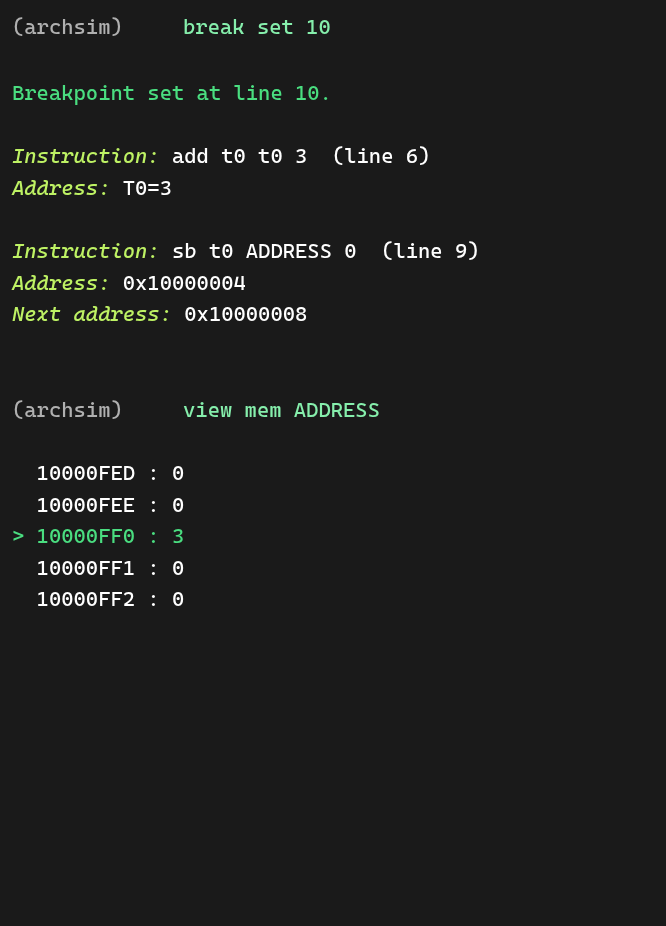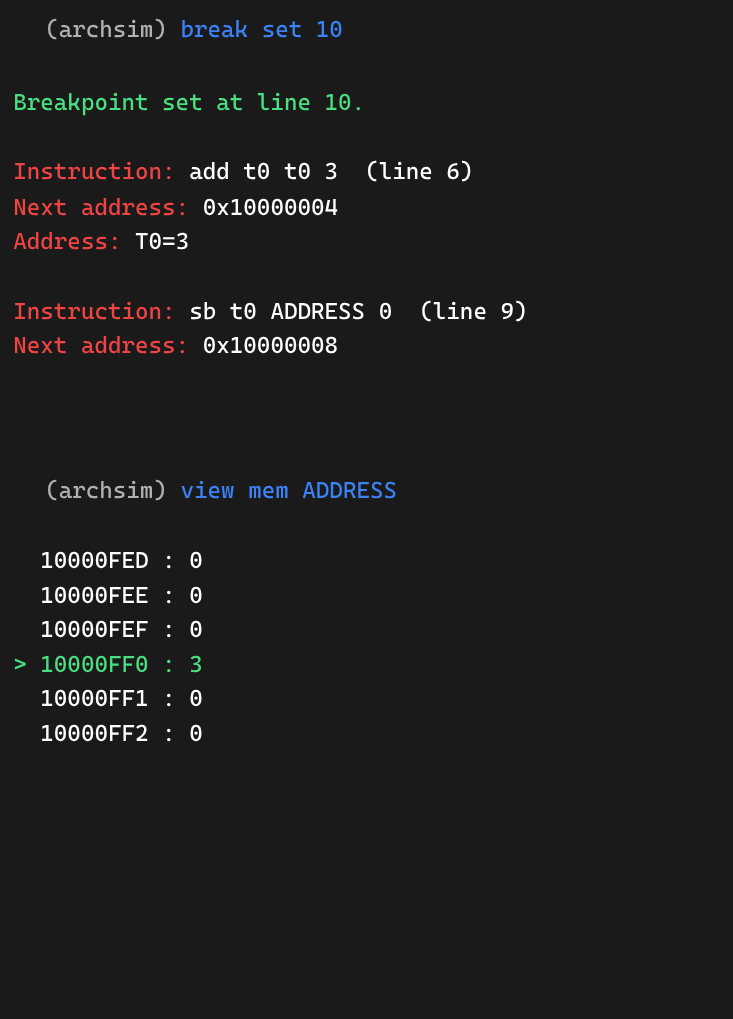--- a/index.html
+++ b/index.html
@@ -8,54 +8,53 @@
       color: #e8e8e8;
       font-family: "SF Mono", "Monaco", "Cascadia Code", "Consolas", monospace;
       font-size: 21px;
       line-height: 1.5;
       padding: 12px;
       width: 666px;
       height: 926px;
       overflow: hidden;
     }
     .line { white-space: pre; }
-    .prompt { color: #b0b0b0; margin-left: 29px; }
-    .command { color: #3b82f6; }
+    .prompt { color: #b0b0b0; }
+    .command { color: #86efac; margin-left: 48px; }
     .success { color: #4ade80; margin-top: 34px; }
-    .label { color: #ef4444; }
+    .label { color: #bef264; font-style: italic; }
     .value { color: #ffffff; }
     .highlight { color: #4ade80; }
     .block { margin-bottom: 32px; }
     .mem-row { padding-left: 0; }
   </style>
 </head>
 <body>
 
 <div>
 
   <div class="line block"><span class="prompt">(archsim)</span> <span class="command">break set 10</span></div>
 
   <div class="line success block">Breakpoint set at line 10.</div>
 
 
   <div class="block">
     <div class="line"><span class="label">Instruction:</span> <span class="value">add t0 t0 3  (line 6)</span></div>
-    <div class="line"><span class="label">Next address:</span> <span class="value">0x10000004</span></div>
     <div class="line"><span class="label">Address:</span> <span class="value">T0=3</span></div>
   </div>
 
-  <div class="block" style="margin-bottom:100px">
+  <div class="block" style="margin-bottom:64px">
     <div class="line"><span class="label">Instruction:</span> <span class="value">sb t0 ADDRESS 0  (line 9)</span></div>
+    <div class="line"><span class="label">Address:</span> <span class="value">0x10000004</span></div>
     <div class="line"><span class="label">Next address:</span> <span class="value">0x10000008</span></div>
   </div>
 
   <div class="line block"><span class="prompt">(archsim)</span> <span class="command">view mem ADDRESS</span></div>
 
   <div id="memory-rows">
       <div class="line mem-row"><span class="value">  </span><span class="value">10000FED</span><span class="value"> : </span><span class="value">0</span></div>
       <div class="line mem-row"><span class="value">  </span><span class="value">10000FEE</span><span class="value"> : </span><span class="value">0</span></div>
-      <div class="line mem-row"><span class="value">  </span><span class="value">10000FEF</span><span class="value"> : </span><span class="value">0</span></div>
       <div class="line mem-row"><span class="highlight">&gt; </span><span class="highlight">10000FF0</span><span class="highlight"> : </span><span class="highlight">3</span></div>
       <div class="line mem-row"><span class="value">  </span><span class="value">10000FF1</span><span class="value"> : </span><span class="value">0</span></div>
       <div class="line mem-row"><span class="value">  </span><span class="value">10000FF2</span><span class="value"> : </span><span class="value">0</span></div>
     </div>
 
 </div>
 
 </body></html>

